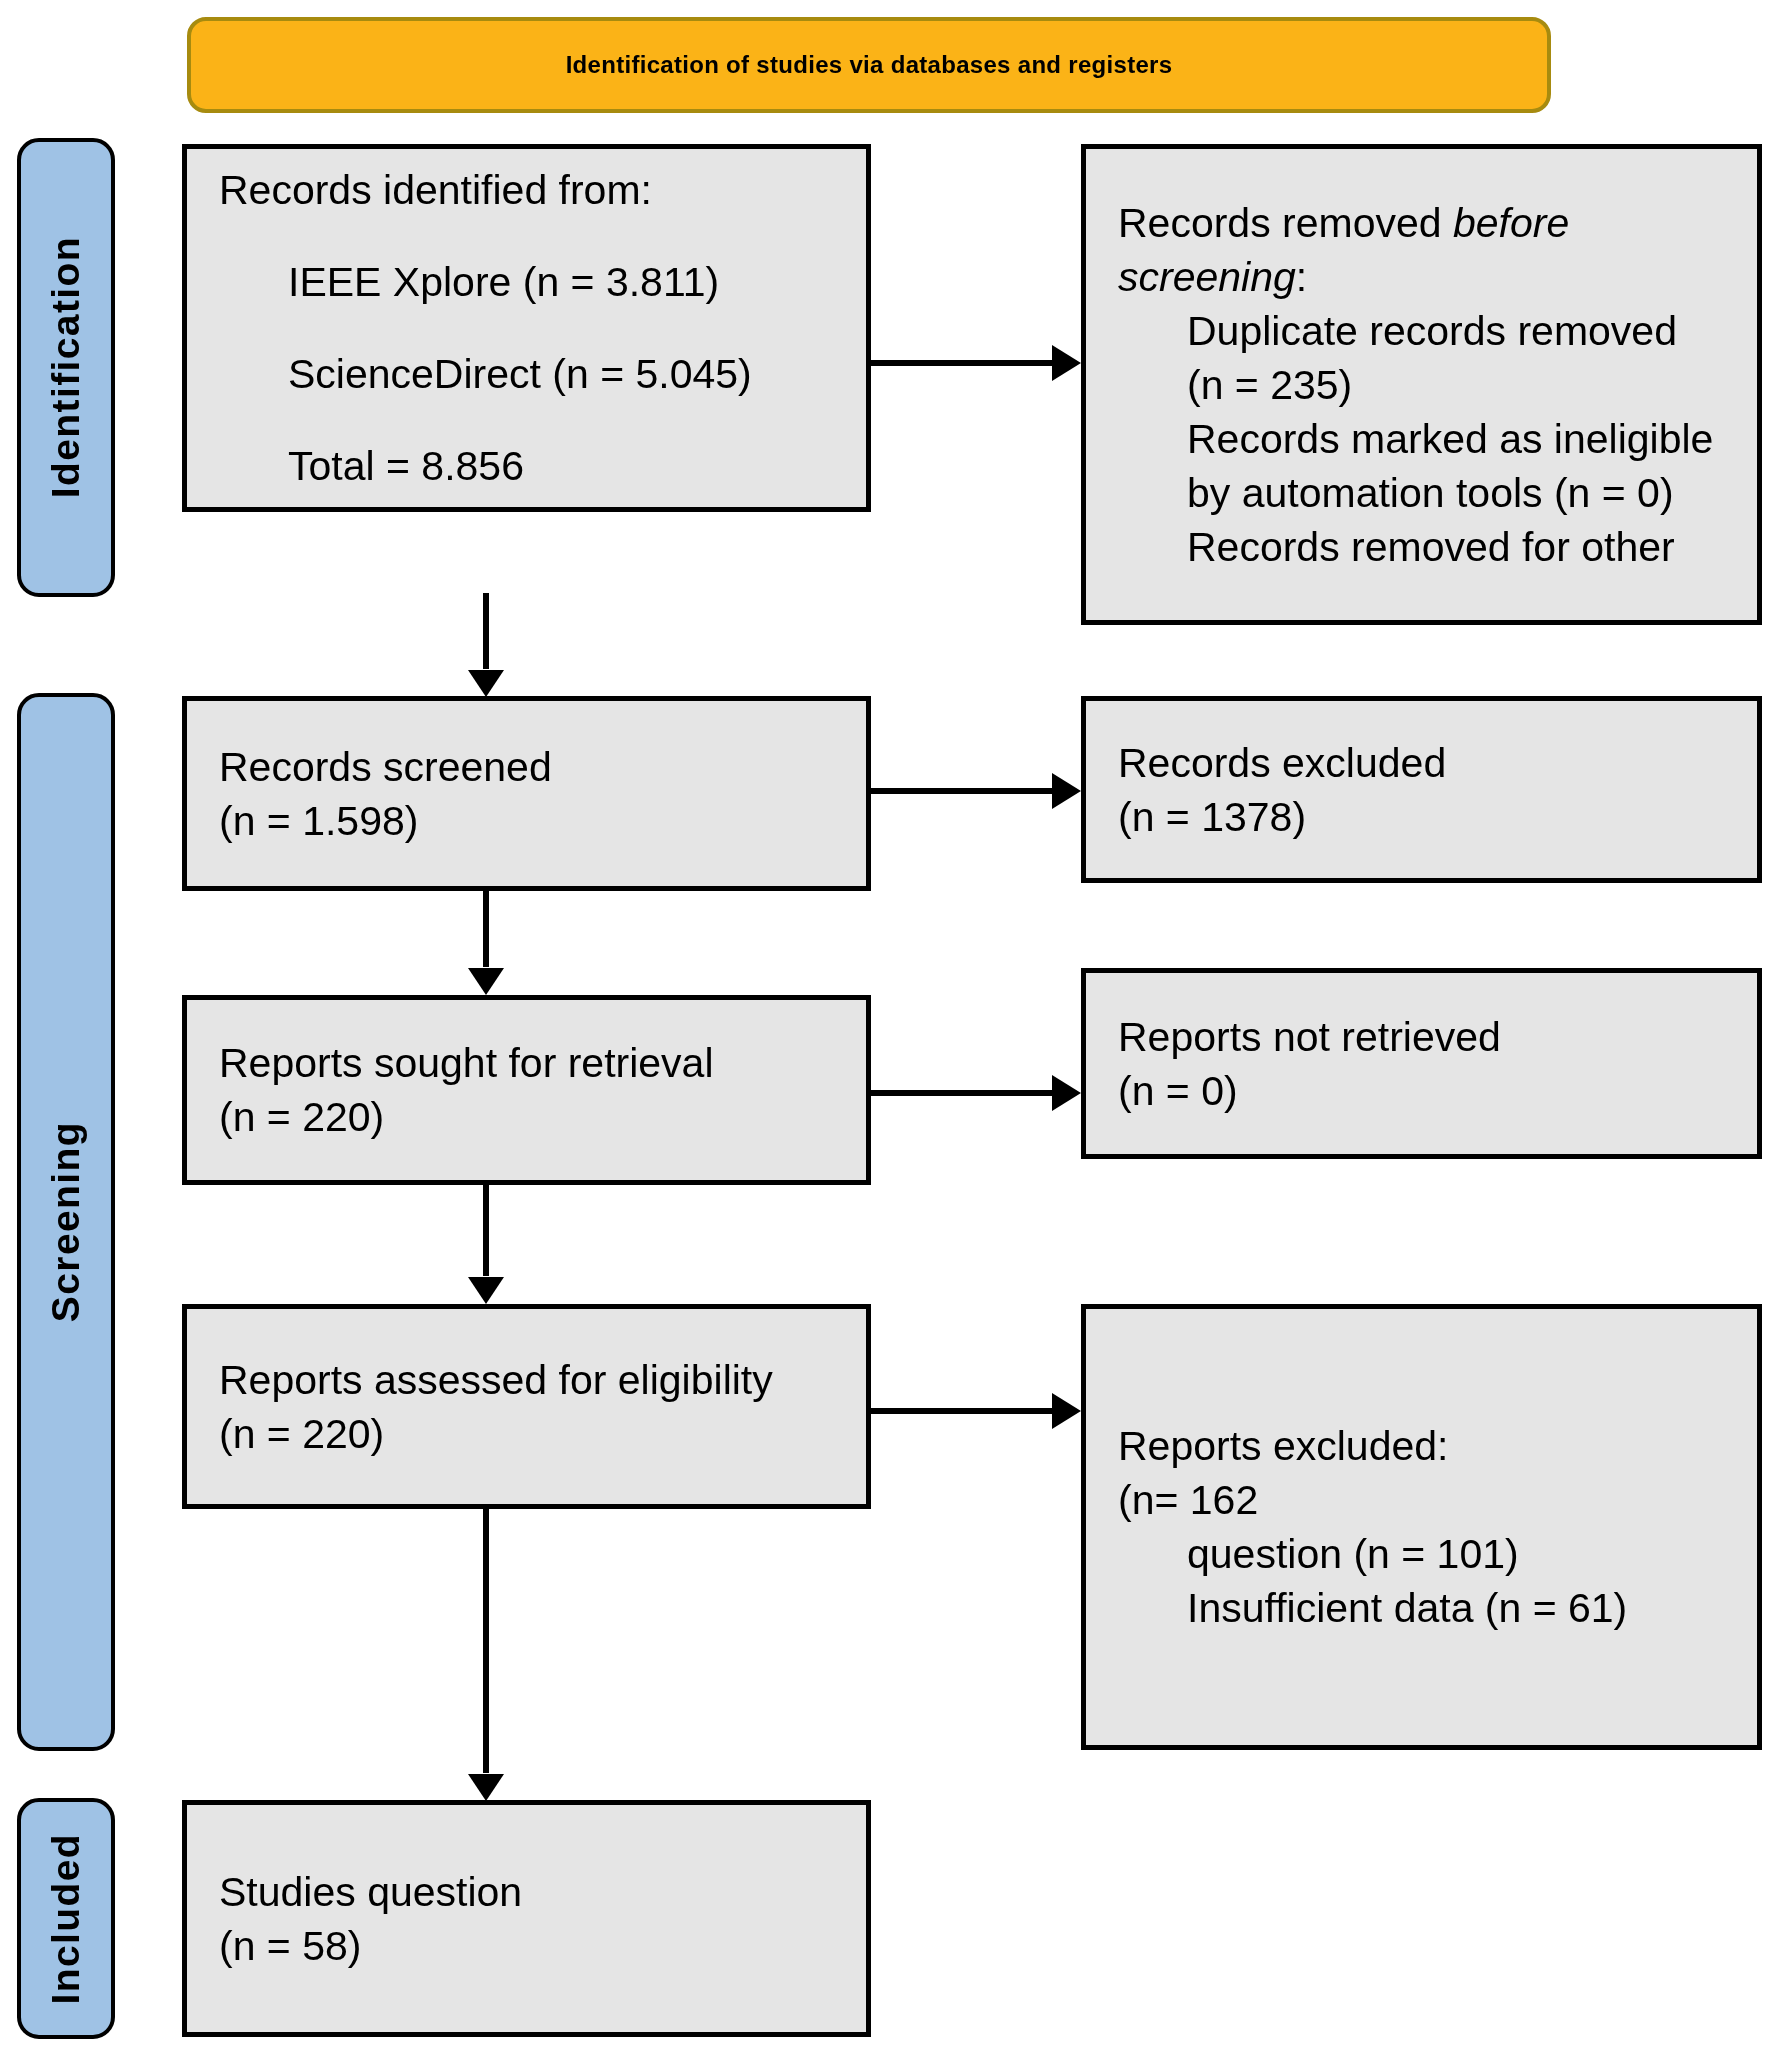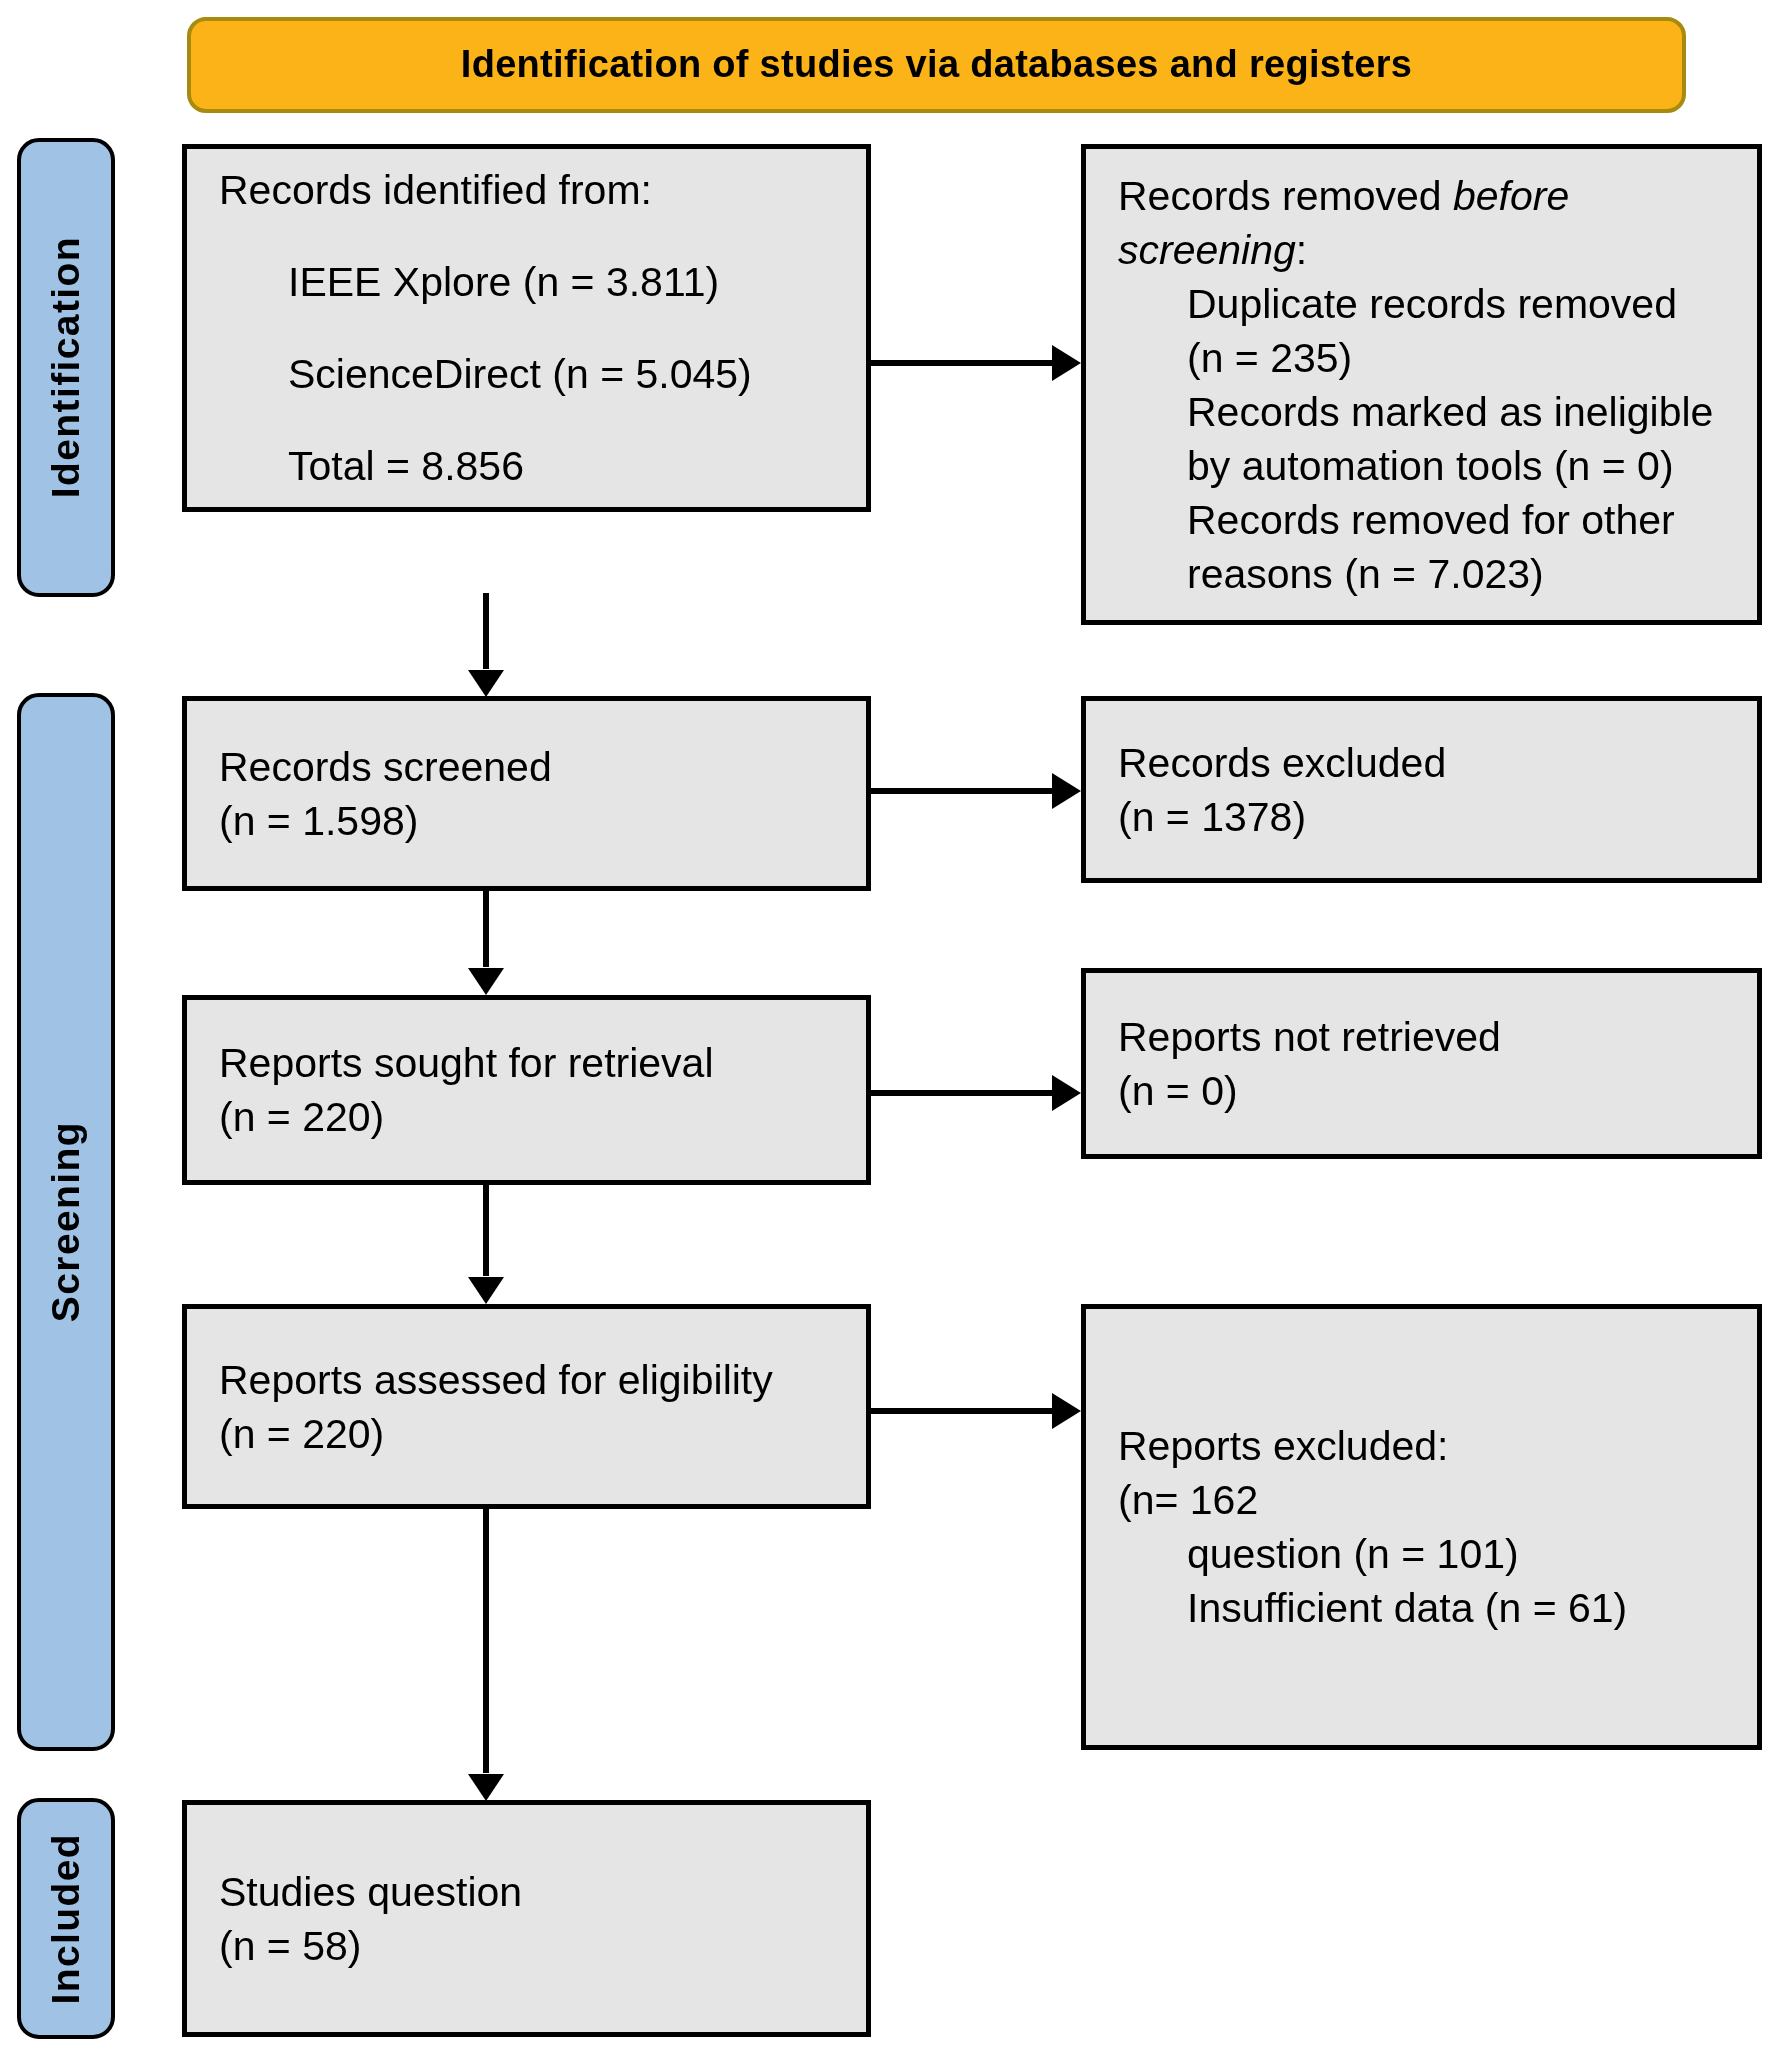--- a/index.html
+++ b/index.html
@@ -15,27 +15,27 @@
     height:2046px;
     background:#ffffff;
     font-family:"Liberation Sans", sans-serif;
     color:#000;
     overflow:hidden;
   }
   
   .banner{
     position:absolute;
     left:187px; top:16.5px;
-    width:1499px; height:96px;
+    width:1364px; height:96px;
     background:var(--banner-fill);
     border:4.1px solid var(--banner-border);
     border-radius:19px;
     box-sizing:border-box;
     display:flex; align-items:center; justify-content:center;
-    font-weight:bold; font-size:38px;
+    font-weight:bold; font-size:24px;
     letter-spacing:0.3px;
   }
   
   .stage{
     position:absolute;
     left:17px; width:98px;
     background:var(--stage-fill);
     border:4.8px solid #000;
     border-radius:22px;
     box-sizing:border-box;
@@ -134,21 +134,20 @@
       <div class="line indent"><span>Total = 8.856</span></div>
     </div>
   <div class="fbox b1">
       <div class="line"><span>Records removed </span><span class="it">before</span></div>
       <div class="line"><span class="it">screening</span><span>:</span></div>
       <div class="line indent"><span>Duplicate records removed</span></div>
       <div class="line indent"><span>(n = 235)</span></div>
       <div class="line indent"><span>Records marked as ineligible</span></div>
       <div class="line indent"><span>by automation tools (n = 0)</span></div>
       <div class="line indent"><span>Records removed for other</span></div>
-      <div class="line indent"><span>reasons (n = 7.023)</span></div>
     </div>
   <div class="fbox b2">
       <div class="line"><span>Records screened</span></div>
       <div class="line"><span>(n = 1.598)</span></div>
     </div>
   <div class="fbox b3">
       <div class="line"><span>Records excluded</span></div>
       <div class="line"><span>(n = 1378)</span></div>
     </div>
   <div class="fbox b4">

